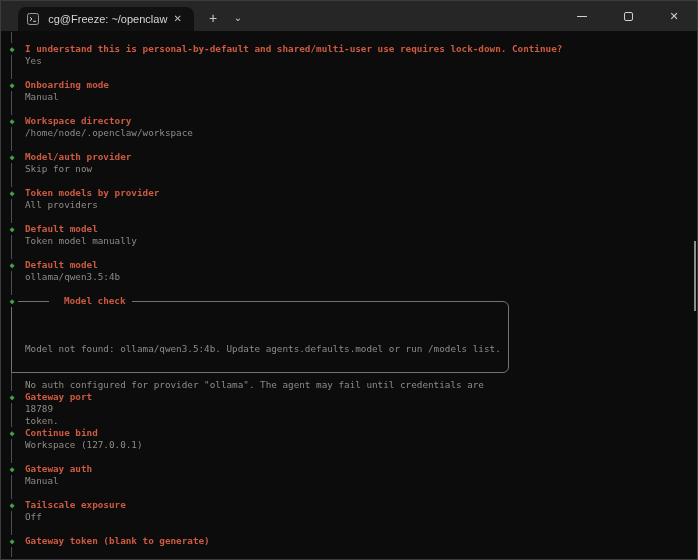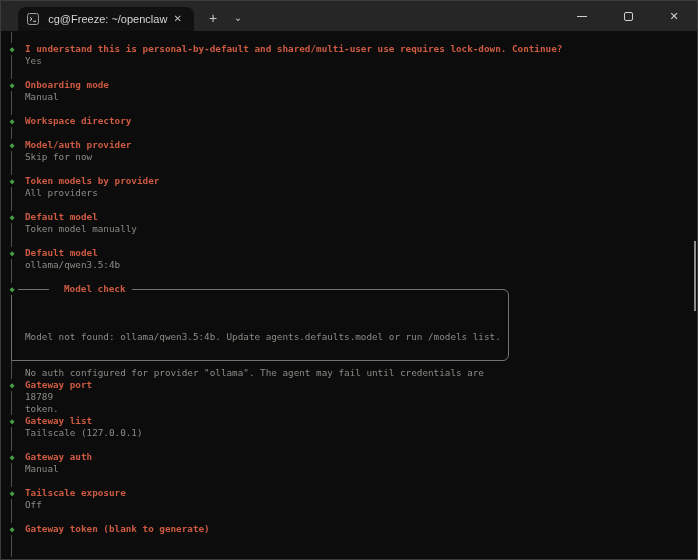--- a/index.html
+++ b/index.html
@@ -96,20 +96,21 @@
 
       <div class="step">
         <div class="line"></div>
         <div class="line h"><span class="diamond">◆</span><span>Onboarding mode</span></div>
         <div class="line v">Manual</div>
       </div>
 
       <div class="step">
         <div class="line"></div>
         <div class="line h"><span class="diamond">◆</span><span>Workspace directory</span></div>
+        <div class="line v">/home/node/.openclaw/workspace</div>
       </div>
 
       <div class="step">
         <div class="line"></div>
         <div class="line h"><span class="diamond">◆</span><span>Model/auth provider</span></div>
         <div class="line v">Skip for now</div>
       </div>
 
       <div class="step">
         <div class="line"></div>
@@ -140,22 +141,22 @@
       </div>
 
       <div class="step">
         <div class="line"></div>
         <div class="line h"><span class="diamond">◆</span><span>Gateway port</span></div>
         <div class="line v">18789</div>
       </div>
 
       <div class="step">
         <div class="line"></div>
-        <div class="line h"><span class="diamond">◆</span><span>Gateway list</span></div>
-        <div class="line v">Tailscale (127.0.0.1)</div>
+        <div class="line h"><span class="diamond">◆</span><span>Continue bind</span></div>
+        <div class="line v">Workspace (127.0.0.1)</div>
       </div>
 
       <div class="step">
         <div class="line"></div>
         <div class="line h"><span class="diamond">◆</span><span>Gateway auth</span></div>
         <div class="line v">Manual</div>
       </div>
 
       <div class="step">
         <div class="line"></div>

